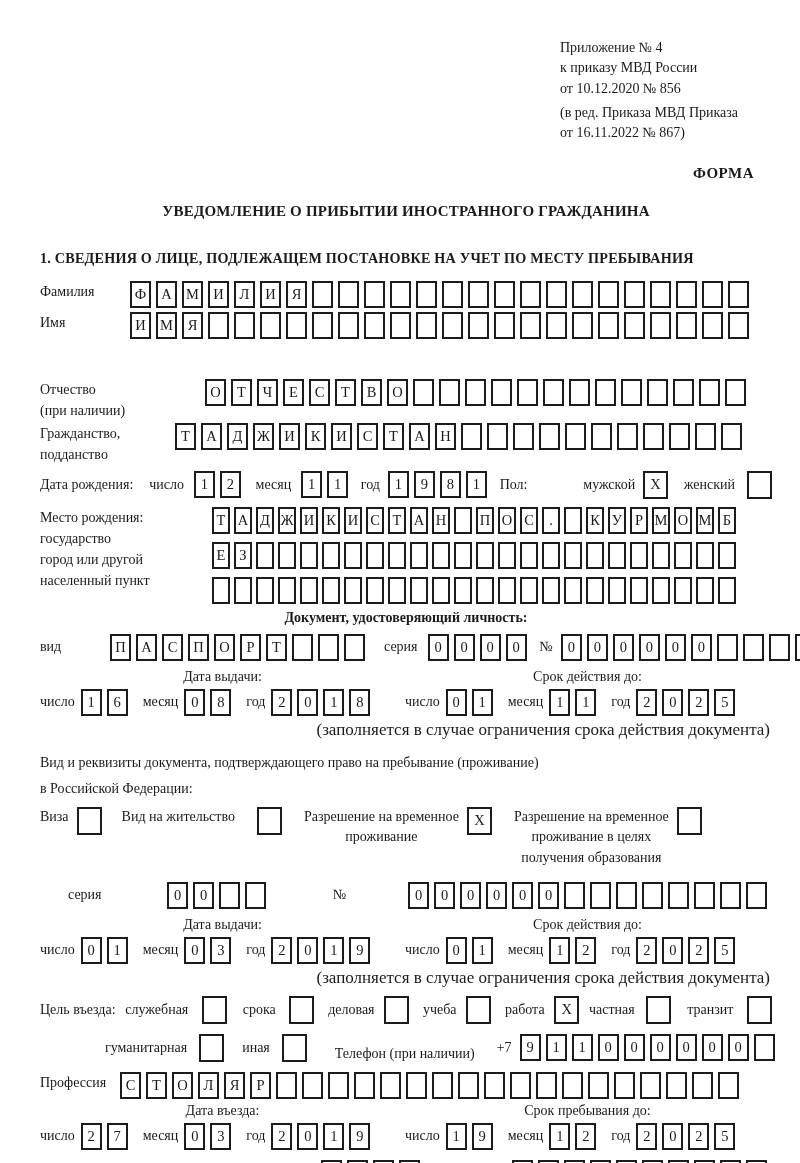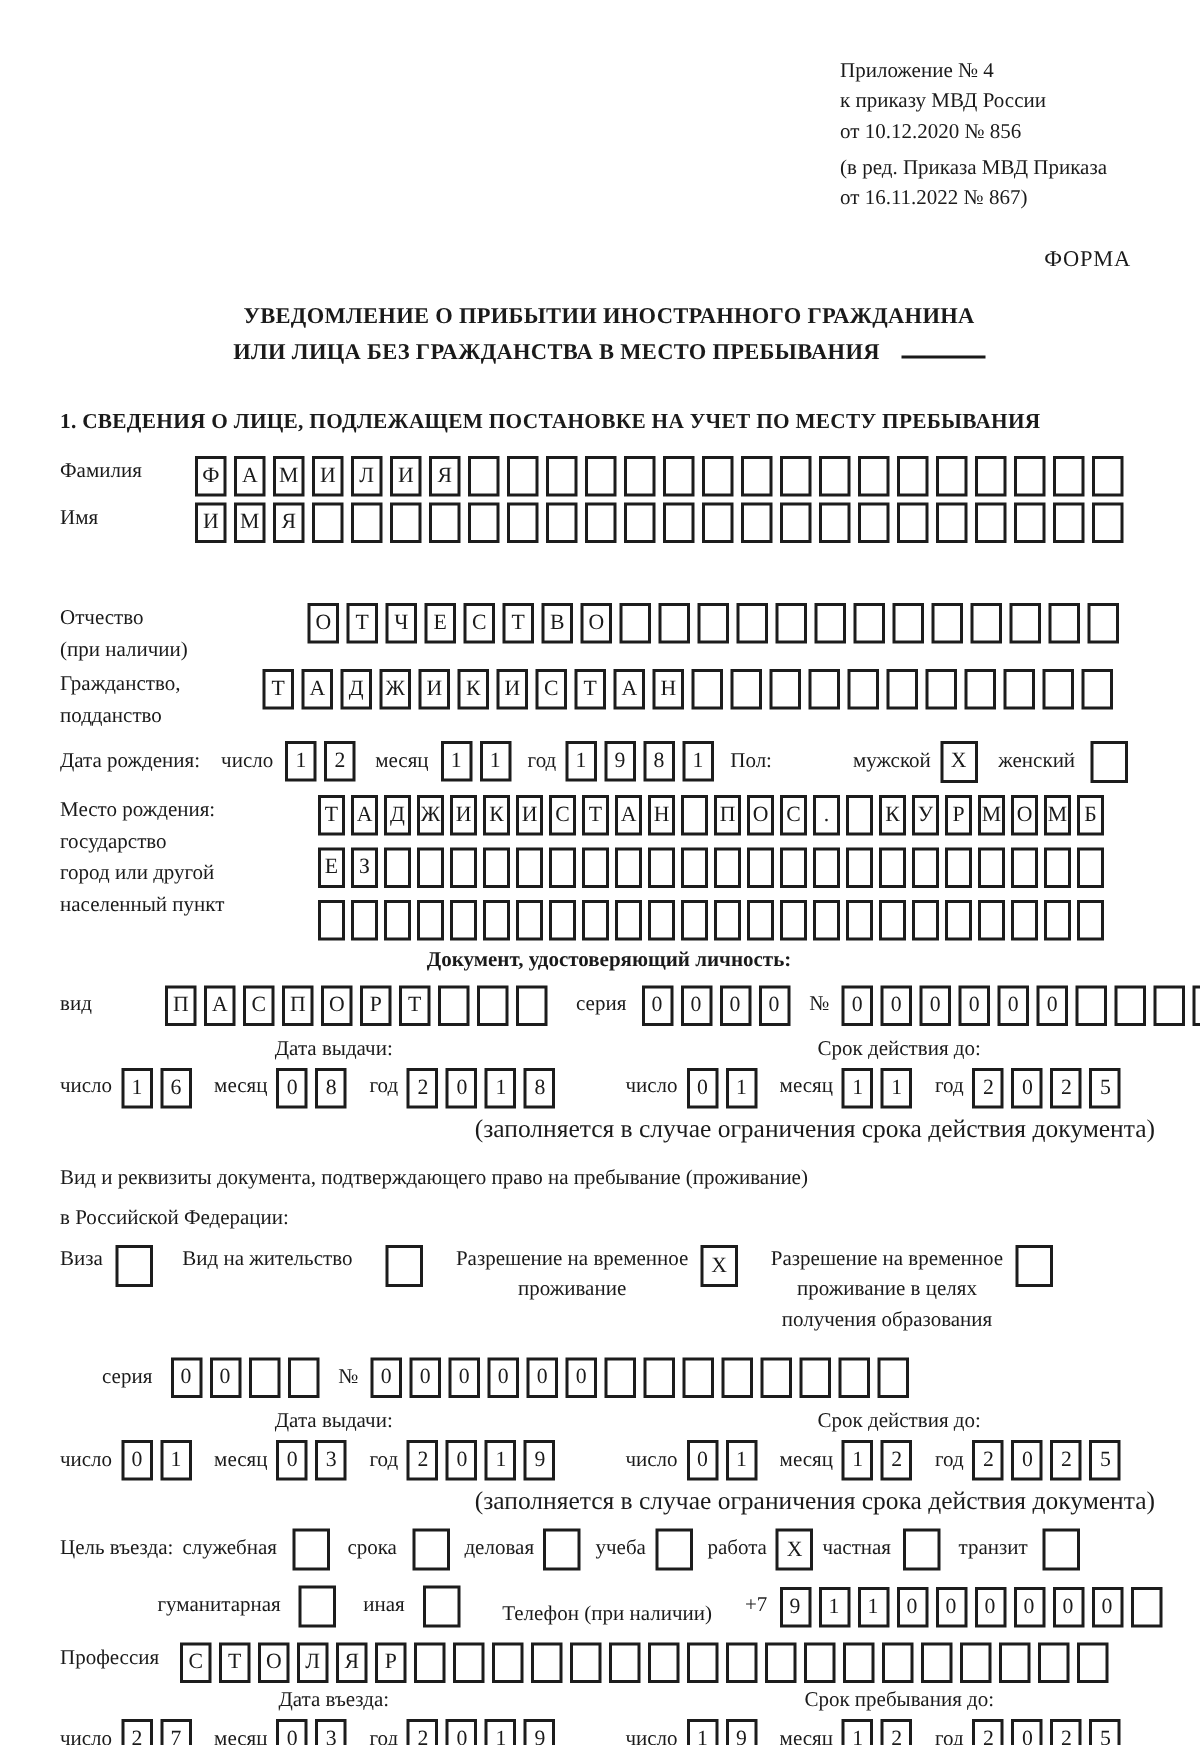--- a/index.html
+++ b/index.html
@@ -5,21 +5,21 @@
   html,body{margin:0;padding:0;background:#fff;}
   .page{
     width:800px;min-height:1163px;background:#ffffff;color:#1a1a1a;
     font-family:"Liberation Serif","DejaVu Serif",serif;font-size:14px;
     position:relative;box-sizing:border-box;padding:38px 28px 30px 40px;
   }
   .pre{white-space:pre-line;}
   
   .appendix{margin-left:520px;line-height:1.45;font-size:14px;}
   .appendix .rev{margin-top:4px;}
-  .forma{margin-left:520px;text-align:right;padding-right:18px;font-weight:normal;
+  .forma{margin-left:520px;text-align:right;padding-right:18px;font-weight:bold;
          font-size:15px;margin-top:22px;letter-spacing:.5px;}
   
   .title{text-align:center;font-weight:bold;font-size:15px;line-height:1.55;
          margin-top:18px;letter-spacing:.2px;}
   .blank-line{display:inline-block;width:56px;border-bottom:2px solid #1a1a1a;
               margin-left:14px;vertical-align:baseline;}
   .sec-heading{font-weight:bold;font-size:14.2px;margin-top:26px;margin-bottom:14px;
                letter-spacing:.2px;}
   
   .row{display:flex;align-items:flex-start;margin-bottom:6px;}
@@ -30,54 +30,51 @@
     width:17px;height:23px;border:2px solid #1c1c1c;margin-right:5px;
     font-size:14.5px;background:#fff;
   }
   .cells.narrow .cell{width:14px;margin-right:4px;}
   .chk{
     flex:none;display:inline-flex;align-items:center;justify-content:center;
     width:21px;height:24px;border:2px solid #1c1c1c;font-size:14.5px;background:#fff;
   }
   .centered-heading{text-align:center;font-weight:bold;margin:6px 0 8px 0;}
   
-  .dates{display:flex;margin-top:4px;gap:12px;}
+  .dates{display:flex;margin-top:4px;}
   .date-col{flex:none;}
   .date-col .dh{text-align:center;margin-bottom:4px;}
   .date-row{display:flex;align-items:center;}
   .date-row .dl{margin-right:6px;}
   .date-row .cells{margin-right:10px;}
   .note{font-size:17px;text-align:right;margin-top:4px;padding-right:2px;}
   
   .opts{display:flex;align-items:flex-start;flex-wrap:nowrap;}
   .opt{display:flex;align-items:flex-start;margin-right:14px;}
   .opt .ol{margin-right:8px;line-height:1.45;}
   .opt .ol.center{text-align:center;}
-  .inline-row{display:flex;align-items:center;flex-wrap:nowrap;}
+  .inline-row{display:flex;align-items:center;flex-wrap:nowrap;justify-content:space-between;}
   .inline-row .sp{flex:none;}
 </style>
 </head>
 <body>
 
 <div class="page">
 
   <div class="appendix">
     <div>Приложение № 4</div>
     <div>к приказу МВД России</div>
     <div>от 10.12.2020 № 856</div>
     <div class="rev">(в ред. Приказа МВД Приказа</div>
     <div>от 16.11.2022 № 867)</div>
   </div>
   <div class="forma">ФОРМА</div>
 
   <div class="title">
     <div>УВЕДОМЛЕНИЕ О ПРИБЫТИИ ИНОСТРАННОГО ГРАЖДАНИНА</div>
-    <div>
-      <span>ИЛИ ЛИЦА БЕЗ ГРАЖДАНСТВА В МЕСТО ПРЕБЫВАНИЯ</span><span class="blank-line"></span>
-    </div>
   </div>
 
   <div class="sec-heading">1. СВЕДЕНИЯ О ЛИЦЕ, ПОДЛЕЖАЩЕМ ПОСТАНОВКЕ НА УЧЕТ ПО МЕСТУ ПРЕБЫВАНИЯ</div>
 
   <div class="row" style="margin-bottom:4px;">
     <div class="lbl" style="width:90px;">Фамилия</div>
     <div class="cells">
         <span class="cell">Ф</span>
         <span class="cell">А</span>
         <span class="cell">М</span>

